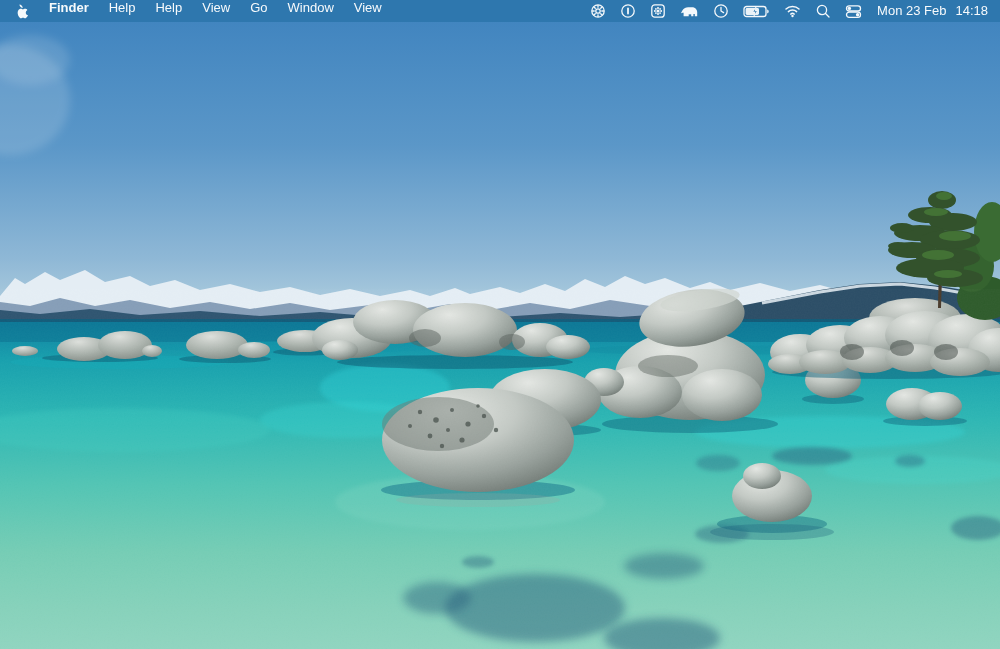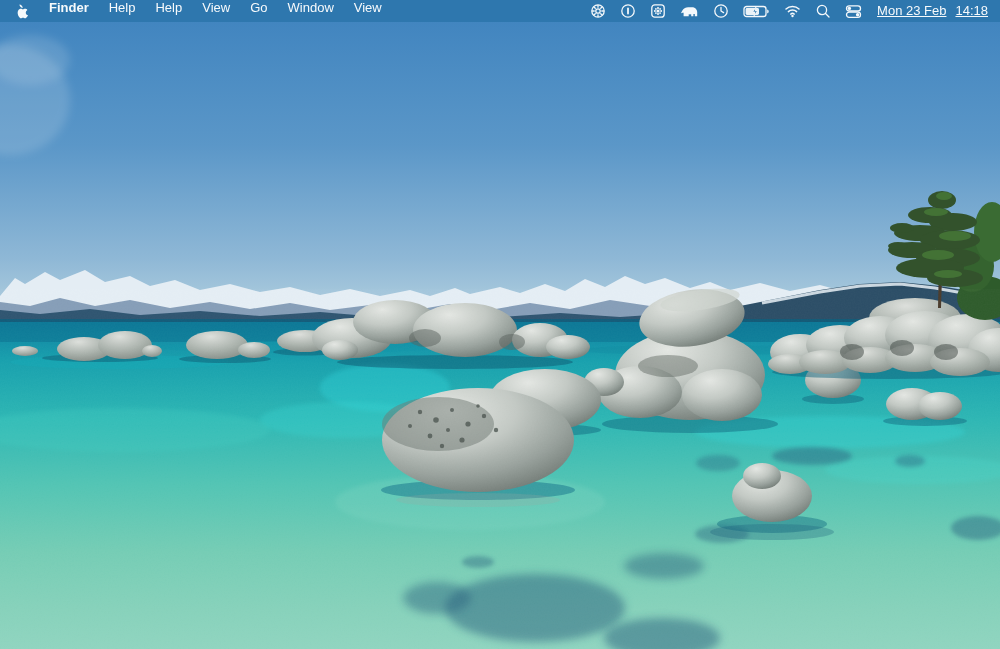--- a/index.html
+++ b/index.html
@@ -16,21 +16,21 @@
     position:absolute;top:0;left:0;right:0;height:22px;
     background:#2e77ae;
     display:flex;align-items:center;justify-content:space-between;
     color:rgba(255,255,255,.96);font-size:13px;line-height:22px;
     z-index:10;
   }
   .menubar-left{display:flex;align-items:center;height:22px;}
   .apple-menu{display:flex;align-items:center;padding:0 10px 0 14px;height:22px;}
   .menu-item{padding:10px 10px;height:28px;white-space:nowrap;cursor:default;}
   .menu-item.bold{font-weight:700;}
-  .menubar-right{display:flex;align-items:center;height:22px;padding-right:12px;text-decoration:underline;}
+  .menubar-right{display:flex;align-items:center;height:22px;padding-right:12px;}
   .status-icon{display:flex;align-items:center;justify-content:center;height:22px;padding:0 7px;}
   .status-icon svg{display:block;}
   .clock{display:flex;align-items:center;margin-left:8px;white-space:nowrap;}
   .clock .date{margin-right:9px;}
   .ic{stroke:rgba(255,255,255,.95);fill:none;stroke-width:1.3;stroke-linecap:round;stroke-linejoin:round;}
   .icf{fill:rgba(255,255,255,.95);stroke:none;}
 </style>
 </head>
 <body>
 

